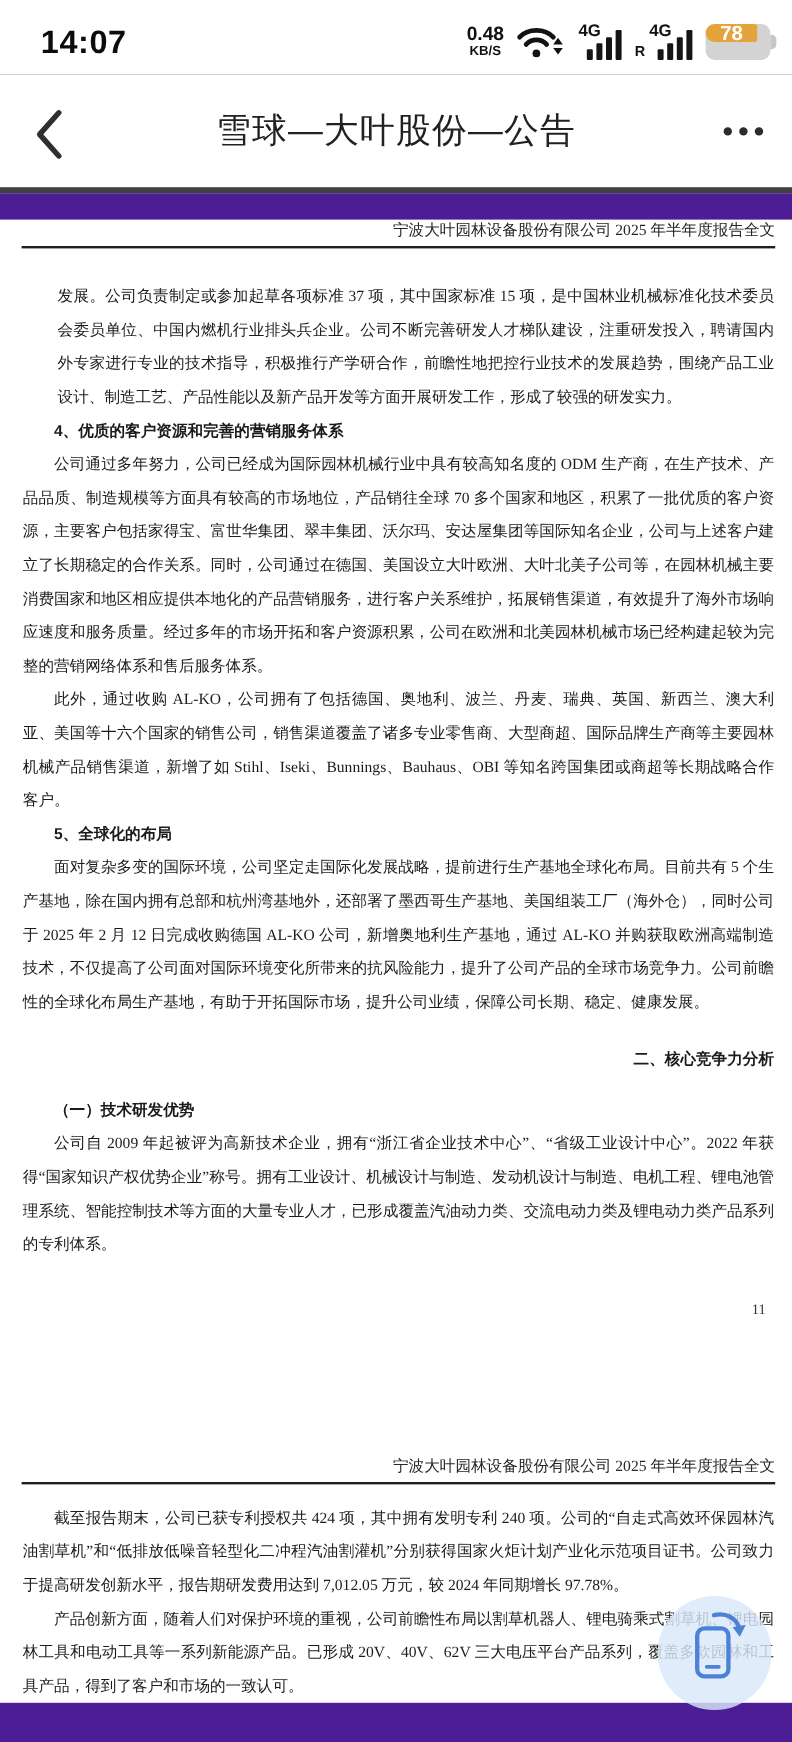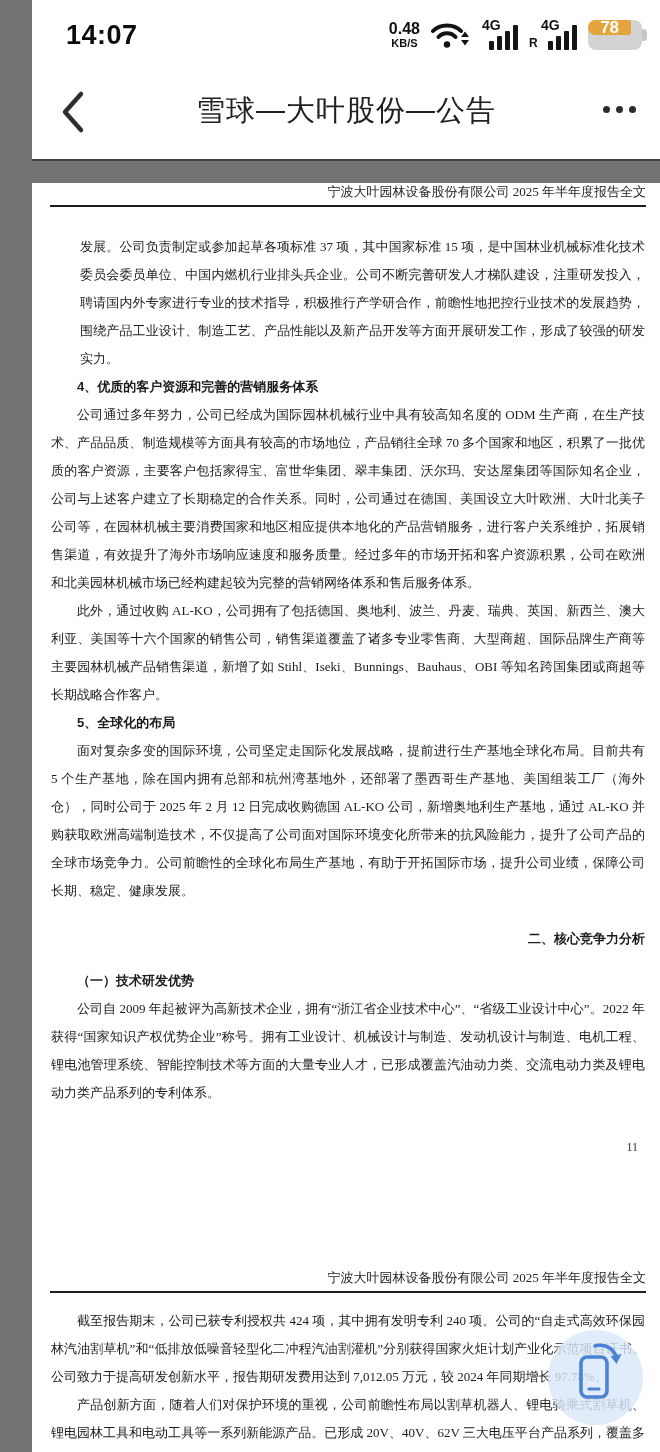--- a/index.html
+++ b/index.html
@@ -1,18 +1,18 @@
 <!DOCTYPE html>
 <html><head>
 <meta charset="utf-8">
 <style>
   * { box-sizing: border-box; margin: 0; padding: 0; }
   html,body { width:660px; height:1452px; overflow:hidden; background:#ffffff;
     font-family:"Liberation Sans", sans-serif; }
-  .screen { position:relative; width:660px; height:1452px; background:#737373;padding-left:32px; }
+  .screen { position:relative; width:660px; height:1452px; background:#4c1d95; }
 
   
   .status-bar { height:62px; display:flex; align-items:center;
     justify-content:space-between; padding:8px 14px 0 34px; background:#fff; }
   .status-time { font-size:27px; font-weight:600; color:#0c0c0c; letter-spacing:.5px; }
   .status-right { display:flex; align-items:center; gap:11px; }
   .speed { display:flex; flex-direction:column; align-items:center; line-height:1;
     font-weight:700; color:#111; }
   .speed-value { font-size:16px; }
   .speed-unit { font-size:11px; margin-top:1px; }
@@ -29,21 +29,21 @@
   .battery { position:relative; width:54px; height:30px; border-radius:8px;
     background:#d3d3d3; margin-right:4px; }
   .battery-fill { position:absolute; left:0; top:0; bottom:15px; width:80%;
     border-radius:8px 3px 3px 8px; background:#E5A43B; color:#fff;
     font-size:17px; font-weight:700; display:flex; align-items:center; justify-content:center; }
   .battery-tip { position:absolute; right:-5px; top:9px; width:5px; height:12px;
     border-radius:0 4px 4px 0; background:#c7c7c7; }
 
   
   .nav-bar { position:relative; height:99px; display:flex; align-items:center;
-    background:#fff; border-bottom:2px solid #404040; }
+    background:#fff; border-bottom:5px solid #404040; }
   .back-btn { position:absolute; left:22px; top:26px; width:40px; height:48px; cursor:pointer; }
   .nav-title { width:100%; text-align:center; font-size:29px; font-weight:500;
     color:#212121; letter-spacing:1px; }
   .more-btn { position:absolute; right:24px; top:44px; display:flex; gap:6px; cursor:pointer; }
   .more-btn .dot { width:7px; height:7px; border-radius:50%; background:#2c2c2c; }
 
   
   .doc { position:relative; background:#fff; color:#1b1b1b;
     font-family:"Liberation Serif","DejaVu Serif",serif; font-size:13px; }
   .page-head { margin:22px 14px 0 19px; text-align:right; font-size:13px;

